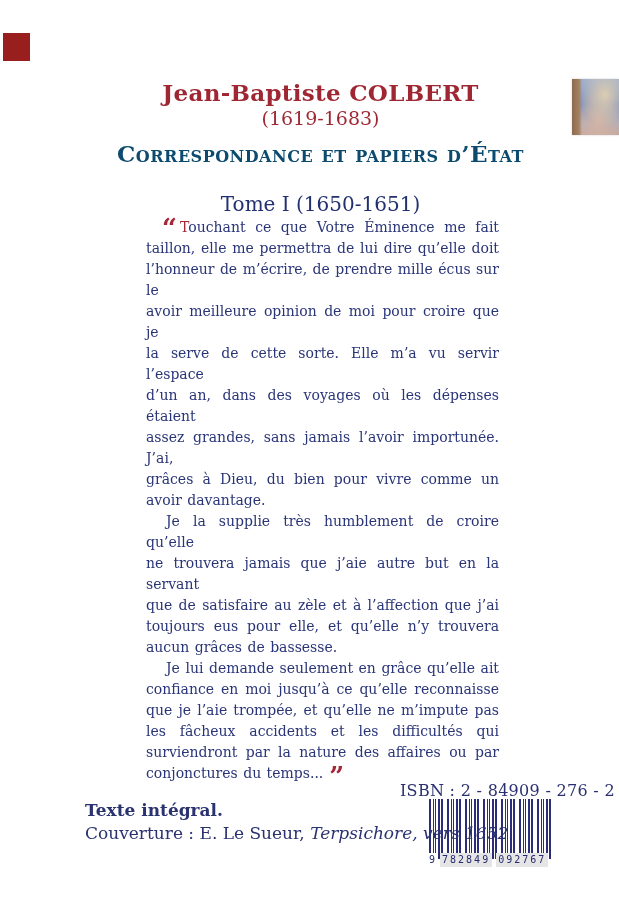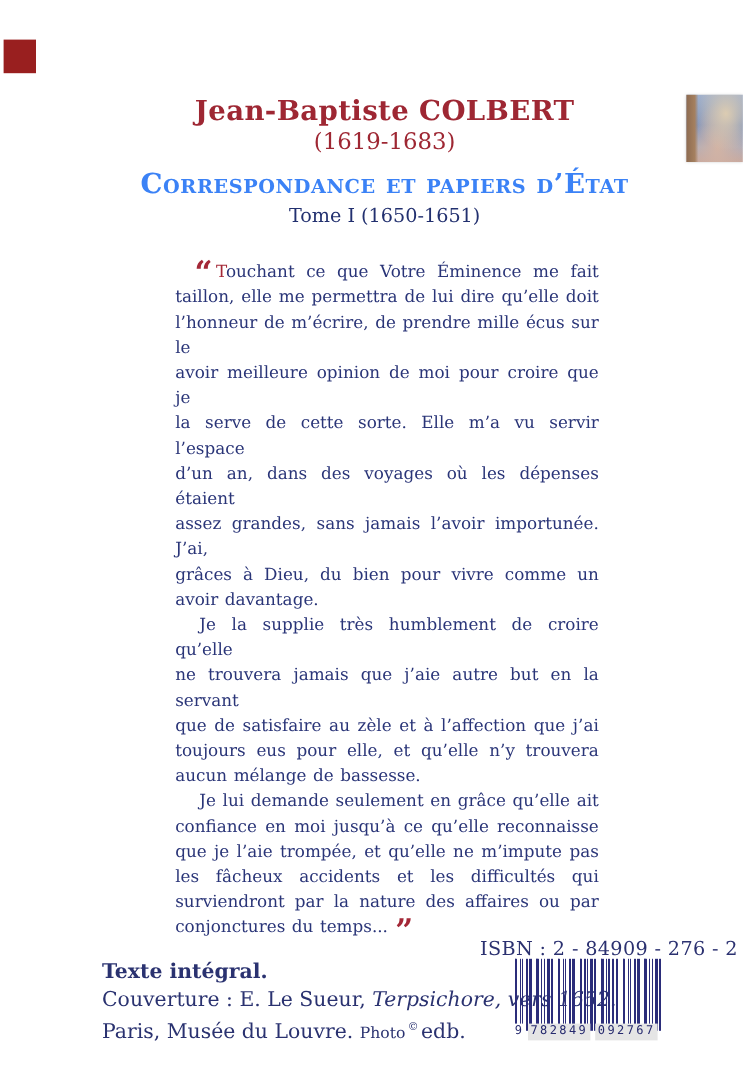--- a/index.html
+++ b/index.html
@@ -18,23 +18,23 @@
       radial-gradient(ellipse at 55% 80%, #d2b3a4 0%, rgba(210,179,164,0) 60%),
       linear-gradient(180deg,#9fb0cd 0%,#7e93bd 45%,#b2aeb8 78%,#c9a99f 100%);
     box-shadow:0 0 2px rgba(120,120,120,.35);}
 
   .content{position:absolute;left:22px;top:0;width:597px;height:900px;}
 
   
   .header{position:absolute;left:0;top:80px;width:100%;text-align:center;}
   .author{font-size:23px;font-weight:bold;color:#9e2733;line-height:26px;letter-spacing:.3px;}
   .dates{font-size:19px;color:#9e2733;line-height:24px;}
-  .series{margin-top:11px;font-size:23px;font-weight:bold;color:#3b82f6;
+  .series{margin-top:11px;font-size:23px;font-weight:bold;color:#0c4a6e;
           font-variant:small-caps;letter-spacing:.5px;line-height:26px;}
-  .tome{font-size:16px;color:#22306f;line-height:26px;}
+  .tome{font-size:20px;color:#22306f;line-height:26px;margin-top:24px;}
 
   
   .quote{position:absolute;left:124px;top:217px;width:353px;color:#2a3578;
          font-size:14px;line-height:21px;word-spacing:1px;}
   .qline{text-align:justify;text-align-last:justify;white-space:normal;}
   .qline.qlast{text-align-last:left;}
   .qline.qindent{text-indent:20px;}
   .qmark{color:#a42837;font-weight:bold;font-size:26px;line-height:0;
          position:relative;top:5px;margin-right:3px;}
   .qmark.qclose{top:7px;margin-left:6px;margin-right:0;}
@@ -87,33 +87,32 @@
         <div class="qline">avoir meilleure opinion de moi pour croire que je</div>
         <div class="qline">la serve de cette sorte. Elle m’a vu servir l’espace</div>
         <div class="qline">d’un an, dans des voyages où les dépenses étaient</div>
         <div class="qline">assez grandes, sans jamais l’avoir importunée. J’ai,</div>
         <div class="qline">grâces à Dieu, du bien pour vivre comme un</div>
         <div class="qline qlast">avoir davantage.</div>
         <div class="qline qindent">Je la supplie très humblement de croire qu’elle</div>
         <div class="qline">ne trouvera jamais que j’aie autre but en la servant</div>
         <div class="qline">que de satisfaire au zèle et à l’affection que j’ai</div>
         <div class="qline">toujours eus pour elle, et qu’elle n’y trouvera</div>
-        <div class="qline qlast">aucun mélange de bassesse.</div>
+        <div class="qline qlast">aucun grâces de bassesse.</div>
         <div class="qline qindent">Je lui demande seulement en grâce qu’elle ait</div>
         <div class="qline">confiance en moi jusqu’à ce qu’elle reconnaisse</div>
         <div class="qline">que je l’aie trompée, et qu’elle ne m’impute pas</div>
         <div class="qline">les fâcheux accidents et les difficultés qui</div>
         <div class="qline">surviendront par la nature des affaires ou par</div>
         <div class="qline qlast">conjonctures du temps...<span class="qmark qclose">”</span></div>
       </div>
 
     <div class="imprint">
       <div class="b">Texte intégral.</div>
       <div><span>Couverture : E. Le Sueur, </span><span class="it">Terpsichore, vers 1652.</span></div>
-      <div><span>Paris, Musée du Louvre. </span><span class="photo">Photo</span><span class="copy">©</span><span>edb.</span></div>
     </div>
 
   </div>
 
   <div class="isbn">ISBN : 2 - 84909 - 276 - 2</div>
 
   <div class="barcode">
     <div class="bars"></div>
     <div class="digits">
       <span class="lead">9</span>

